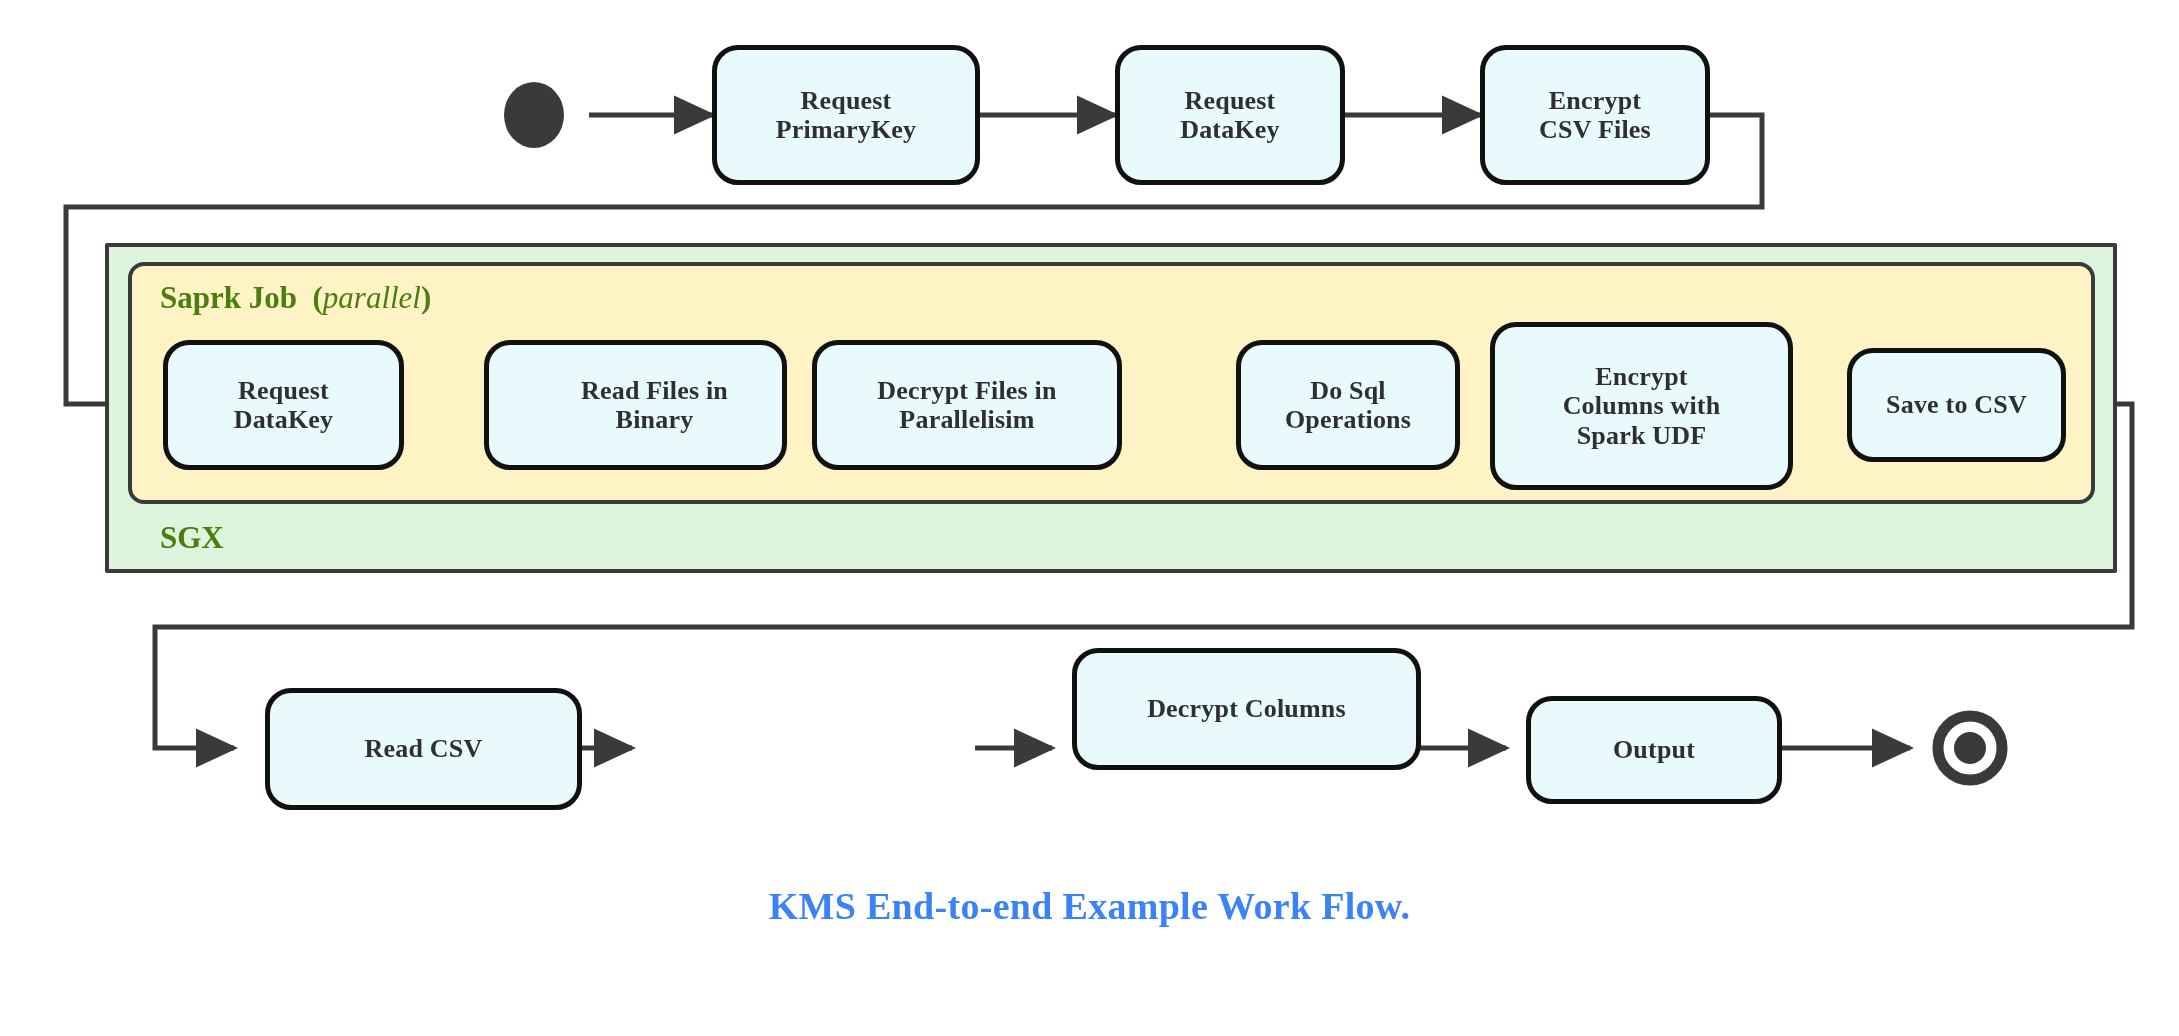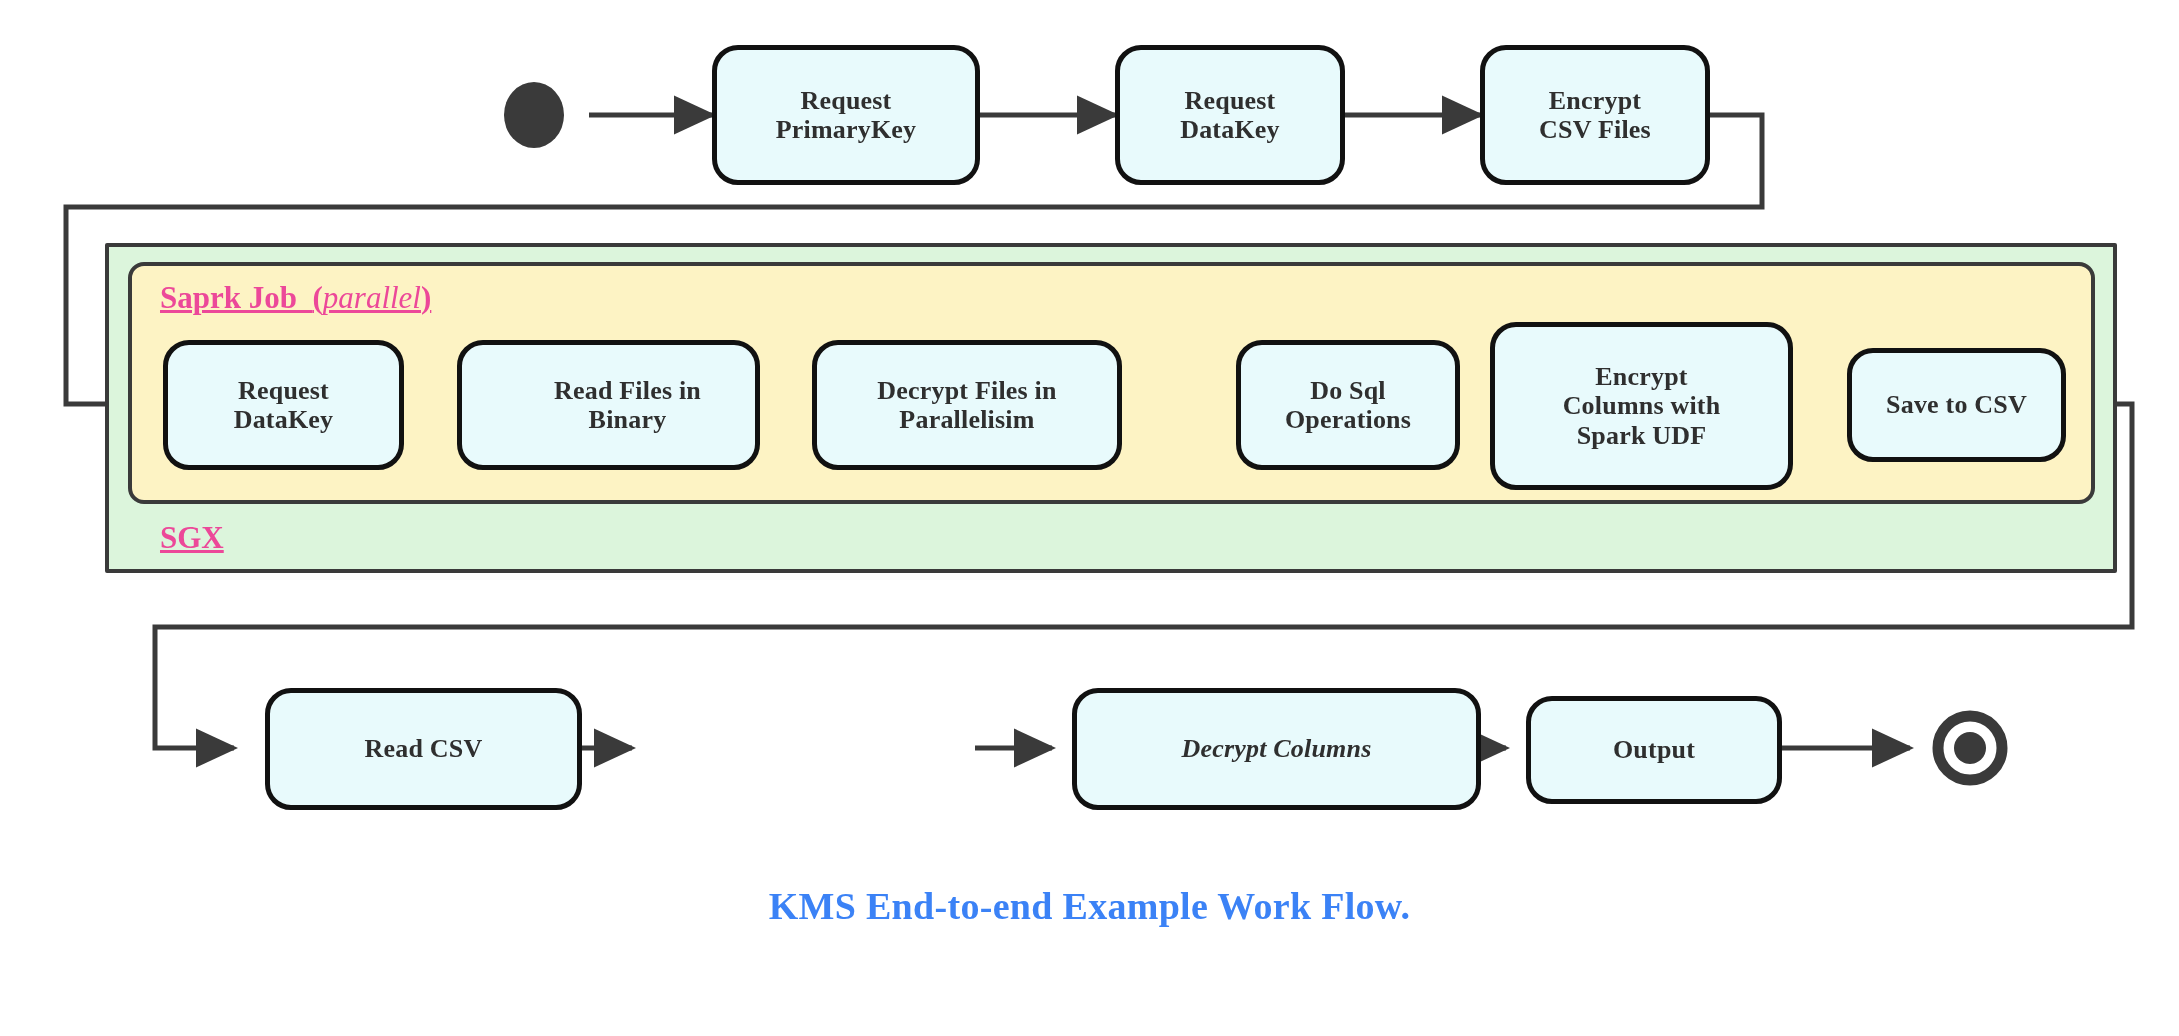--- a/index.html
+++ b/index.html
@@ -53,23 +53,22 @@
   }
   #spark-group{
     background:#fdf3c4;
     border:4px solid #3a3a3a;
     border-radius:16px;
   }
   .group-label{
     position:absolute;
     font-weight:bold;
     font-size:31px;
-    color:#ec4899;
+    color:#4d7c0f;
     white-space:nowrap;
-    text-decoration:underline;
   }
   .group-label .paren{font-style:normal;font-weight:bold;}
   .group-label em{font-style:italic;font-weight:normal;}
   #caption{
     position:absolute;
     left:0;
     top:884px;
     width:2179px;
     text-align:center;
     font-size:38px;
@@ -150,21 +149,21 @@
     </div>
   </div>
 
   <div class="node" style="left:163px; top:340px; width:241px; height:130px;">
     <div>
       <span>Request</span>
       <span>DataKey</span>
     </div>
   </div>
 
-  <div class="node" style="left:457px; top:340px; width:303px; height:130px;padding-left:48px;">
+  <div class="node" style="left:484px; top:340px; width:303px; height:130px;padding-left:48px;">
     <div>
       <span>Read Files in</span>
       <span>Binary</span>
     </div>
   </div>
 
   <div class="node" style="left:812px; top:340px; width:310px; height:130px;">
     <div>
       <span>Decrypt Files in</span>
       <span>Parallelisim</span>
@@ -192,21 +191,21 @@
     </div>
   </div>
 
   <div class="node" style="left:242px; top:688px; width:317px; height:122px;margin-left:23px;">
     <div>
       <span>Read CSV</span>
     </div>
   </div>
 
 
-  <div class="node" style="left:1072px; top:688px; width:409px; height:122px;font-style:italic;">
+  <div class="node" style="left:1072px; top:648px; width:349px; height:122px;">
     <div>
       <span>Decrypt Columns</span>
     </div>
   </div>
 
   <div class="node" style="left:1526px; top:696px; width:256px; height:108px;">
     <div>
       <span>Output</span>
     </div>
   </div>

